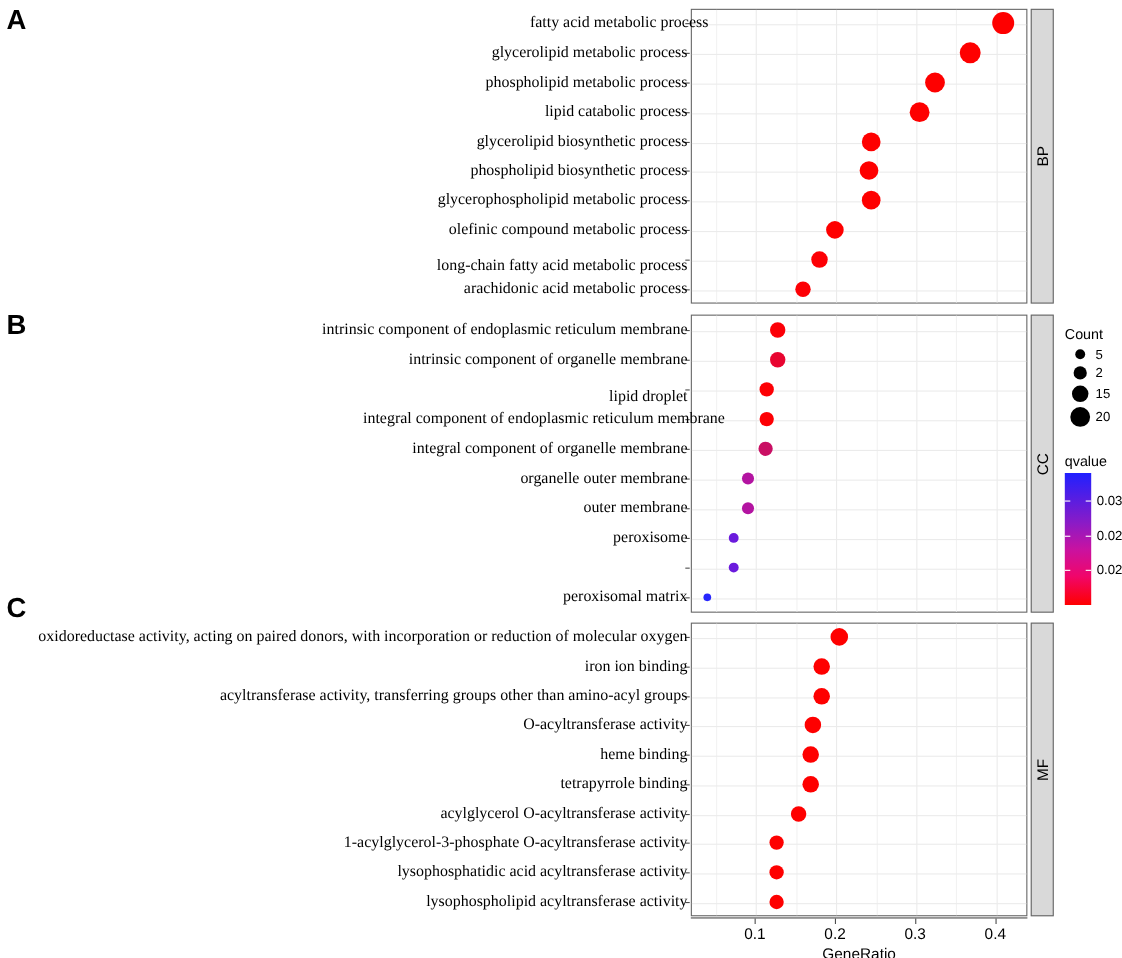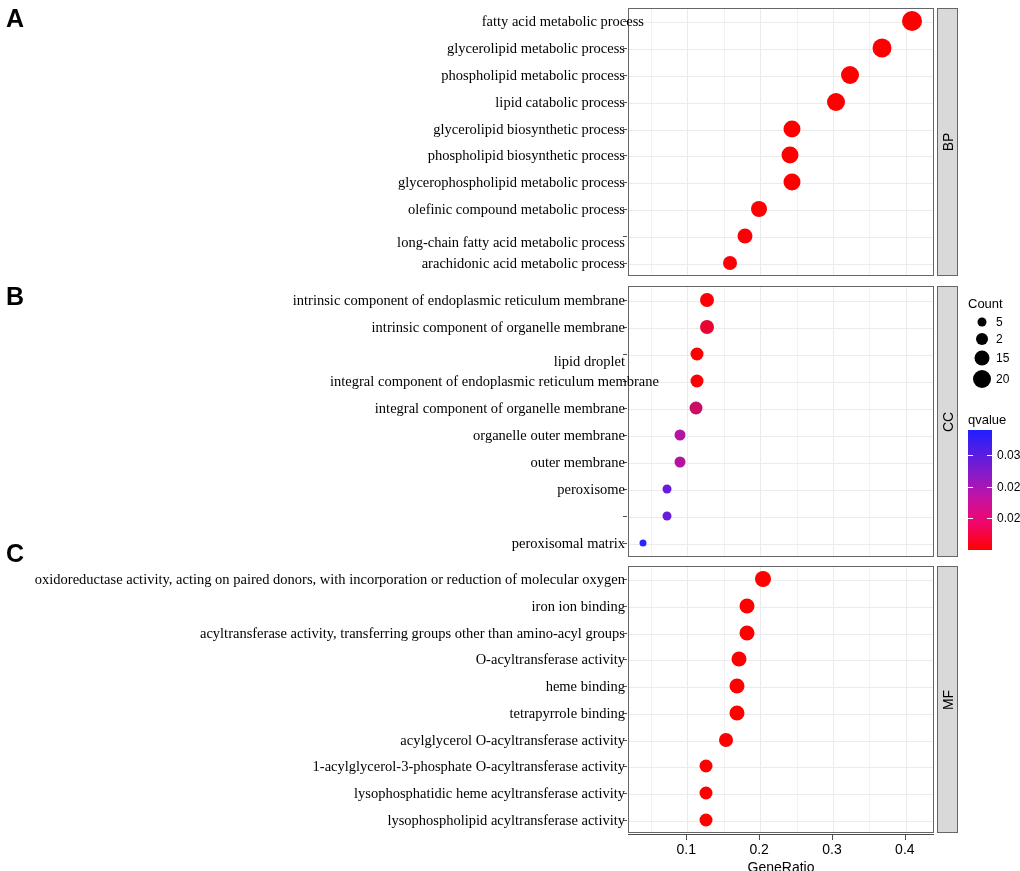--- a/index.html
+++ b/index.html
@@ -348,21 +348,21 @@
         <div class="ytick" style="left: 623px; top: 712.85px;"></div>
         <div class="ylab" style="top: 712.85px; width: 625px; left: 0px;">tetrapyrrole binding</div>
         <div class="dot" style="width: 15px; height: 15px; left: 737.286px; top: 712.85px; background: rgb(254, 0, 0);"></div>
         <div class="ytick" style="left: 623px; top: 739.55px;"></div>
         <div class="ylab" style="top: 739.55px; width: 625px; left: 0px;">acylglycerol O-acyltransferase activity</div>
         <div class="dot" style="width: 14px; height: 14px; left: 726.357px; top: 739.55px; background: rgb(254, 0, 0);"></div>
         <div class="ytick" style="left: 623px; top: 766.25px;"></div>
         <div class="ylab" style="top: 766.25px; width: 625px; left: 0px;">1-acylglycerol-3-phosphate O-acyltransferase activity</div>
         <div class="dot" style="width: 13px; height: 13px; left: 705.957px; top: 766.25px; background: rgb(254, 0, 0);"></div>
         <div class="ytick" style="left: 623px; top: 792.95px;"></div>
-        <div class="ylab" style="top: 792.95px; width: 625px; left: 0px;">lysophosphatidic heme acyltransferase activity</div>
+        <div class="ylab" style="top: 792.95px; width: 625px; left: 0px;">lysophosphatidic acid acyltransferase activity</div>
         <div class="dot" style="width: 13px; height: 13px; left: 705.957px; top: 792.95px; background: rgb(254, 0, 0);"></div>
         <div class="ytick" style="left: 623px; top: 819.65px;"></div>
         <div class="ylab" style="top: 819.65px; width: 625px; left: 0px;">lysophospholipid acyltransferase activity</div>
         <div class="dot" style="width: 13px; height: 13px; left: 705.957px; top: 819.65px; background: rgb(254, 0, 0);"></div>
         <div class="strip" style="left: 937px; top: 566px; width: 21px; height: 267px;">
           <div class="strip-label">MF</div>
         </div>
       </div>
     </div>
 

